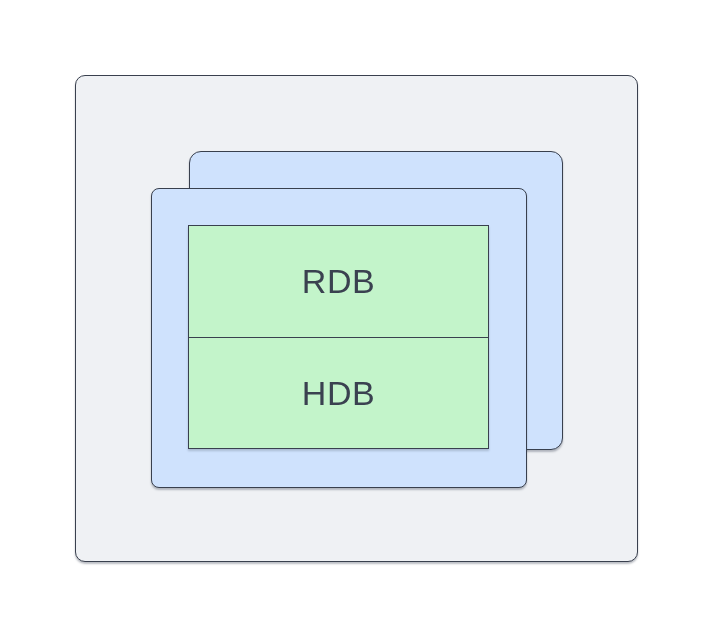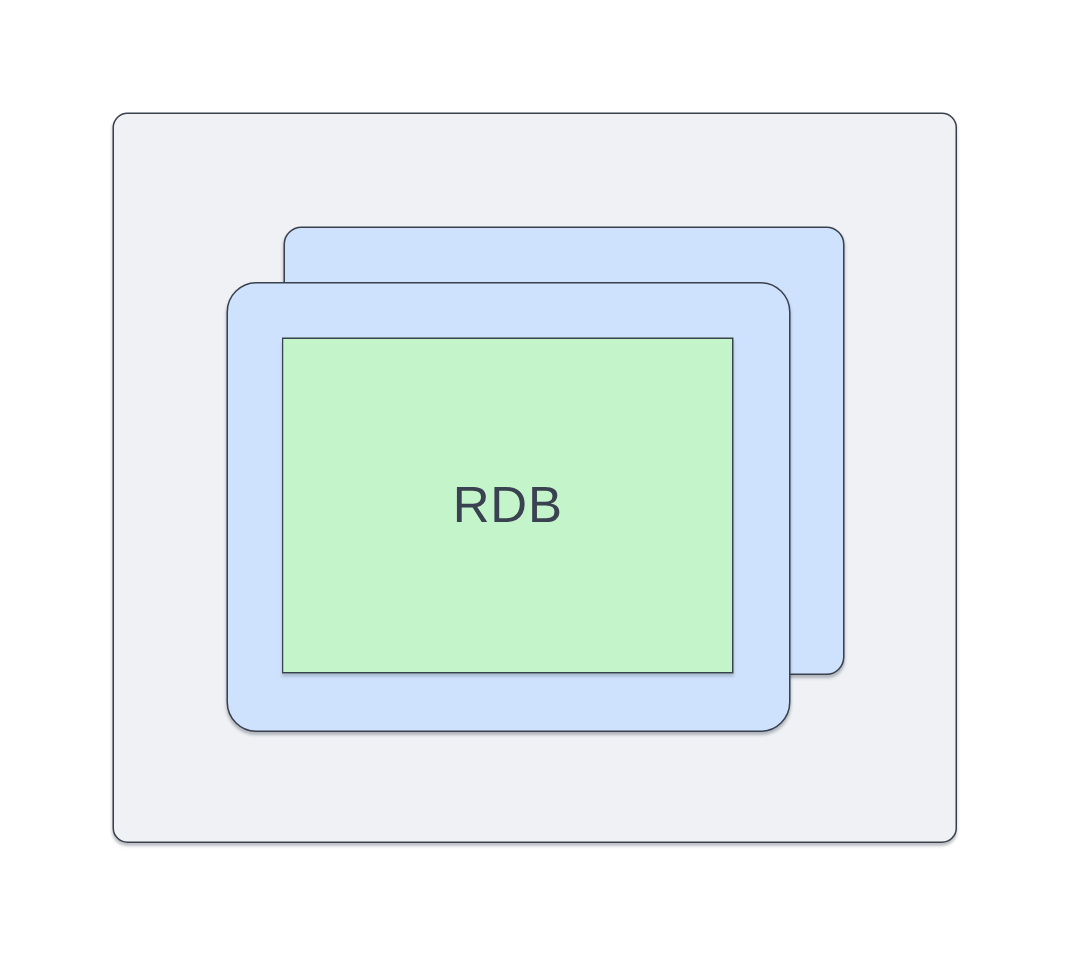--- a/index.html
+++ b/index.html
@@ -43,21 +43,21 @@
   }
   
   .front-card {
     position: absolute;
     left: 150px;
     top: 187px;
     width: 376px;
     height: 300px;
     background: #cfe2fd;
     border: 1.5px solid #39404e;
-    border-radius: 20px;
+    border-radius: 8px;
     box-shadow: 0 2px 2px rgba(60, 70, 85, 0.35);
     box-sizing: border-box;
   }
   
   .db-table {
     position: absolute;
     left: 36px;
     top: 36px;
     width: 301px;
     height: 224px;
@@ -90,16 +90,19 @@
 <body>
 
 <div class="canvas">
   <div class="outer-container">
     <div class="back-card" style="left: 113px; top: 75px;"></div>
     <div class="front-card" style="left: 75px; top: 112px;">
       <div class="db-table">
         <div class="db-row">
           <span class="db-row-label">RDB</span>
         </div>
+        <div class="db-row">
+          <span class="db-row-label">HDB</span>
+        </div>
       </div>
     </div>
   </div>
 </div>
 
 </body></html>

